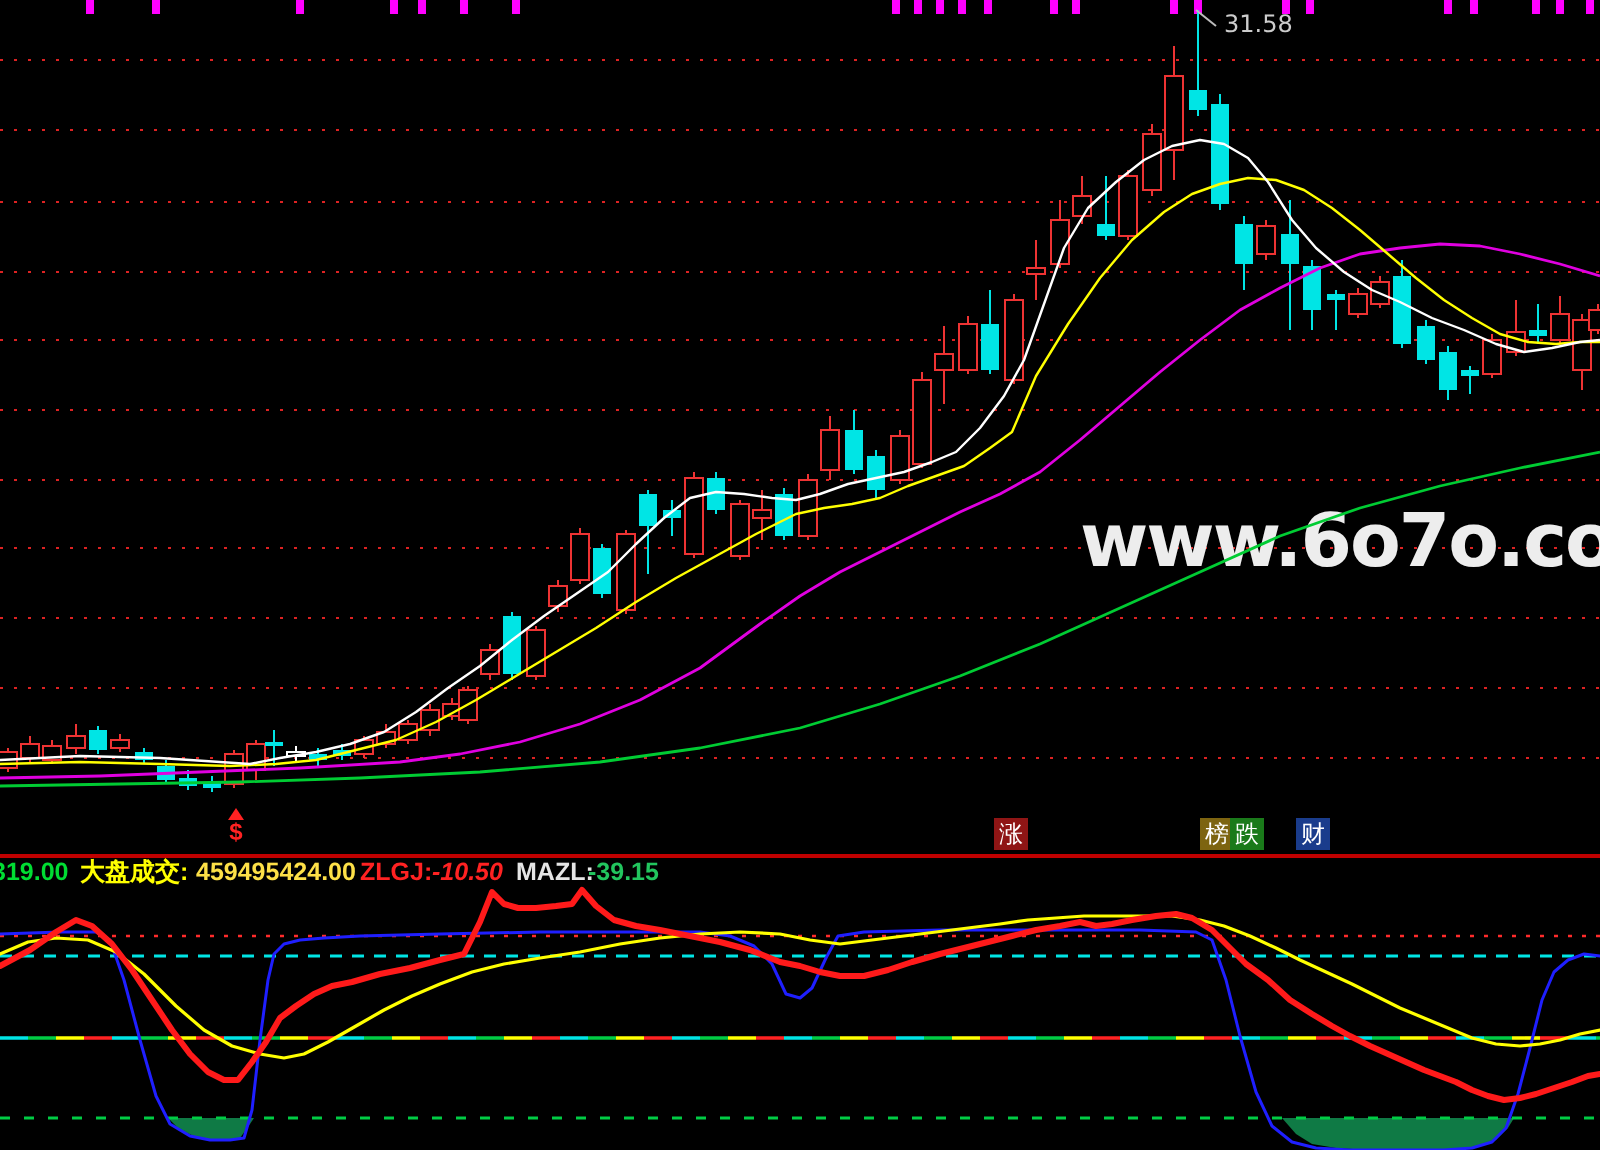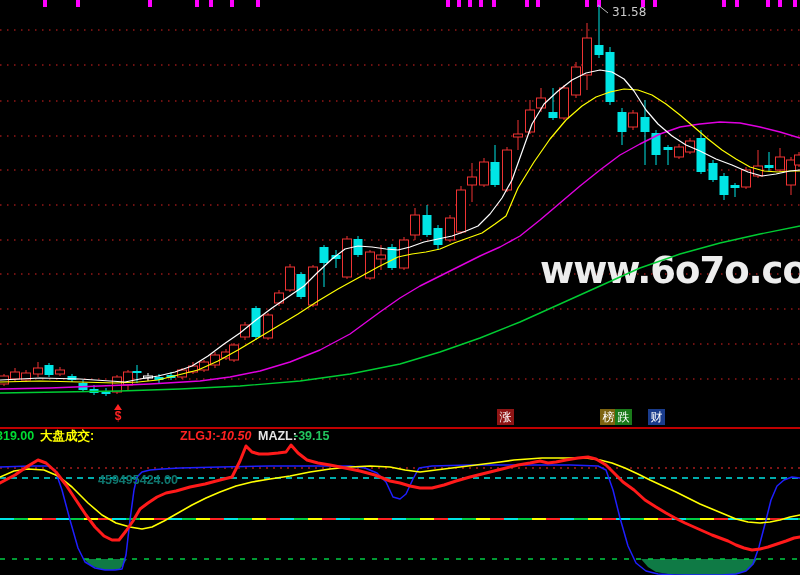--- a/index.html
+++ b/index.html
@@ -20,21 +20,21 @@
   .dollar-arrow{width:0;height:0;margin:0 auto;border-left:4px solid transparent;
                 border-right:4px solid transparent;border-bottom:6px solid #ff2222;}
   .dollar-sign{display:block;font-size:12px;font-weight:bold;line-height:12px;}
   .divider{position:absolute;left:0;top:427px;width:800px;height:2px;background:#c00000;}
   
   .ind-header{position:absolute;left:0;top:429px;width:800px;height:15px;
               font-size:12.5px;font-weight:bold;line-height:15px;white-space:nowrap;}
   .ind-header span{position:absolute;top:0;}
   .v-left{left:-4px;color:#00dd33;}
   .l-vol{left:40px;color:#ffff00;text-align:right;}
-  .v-vol{left:98px;color:#0f766e;margin-top:44px;}
+  .v-vol{left:98px;color:#fde047;}
   .l-zlgj{left:180px;color:#ff2222;text-align:right;}
   .v-zlgj{left:216px;color:#ff2222;font-style:italic;}
   .l-mazl{left:258px;color:#e5e5e5;text-align:center;}
   .v-mazl{left:294px;color:#22c55e;}
 </style>
 </head>
 <body>
 
 <div class="screen">
 

